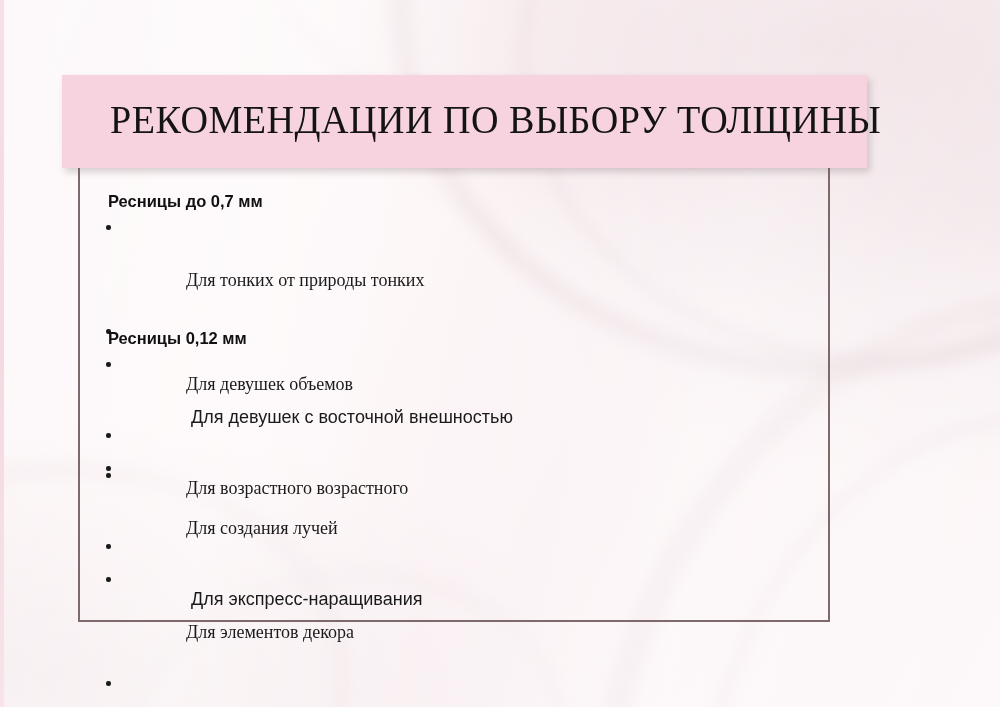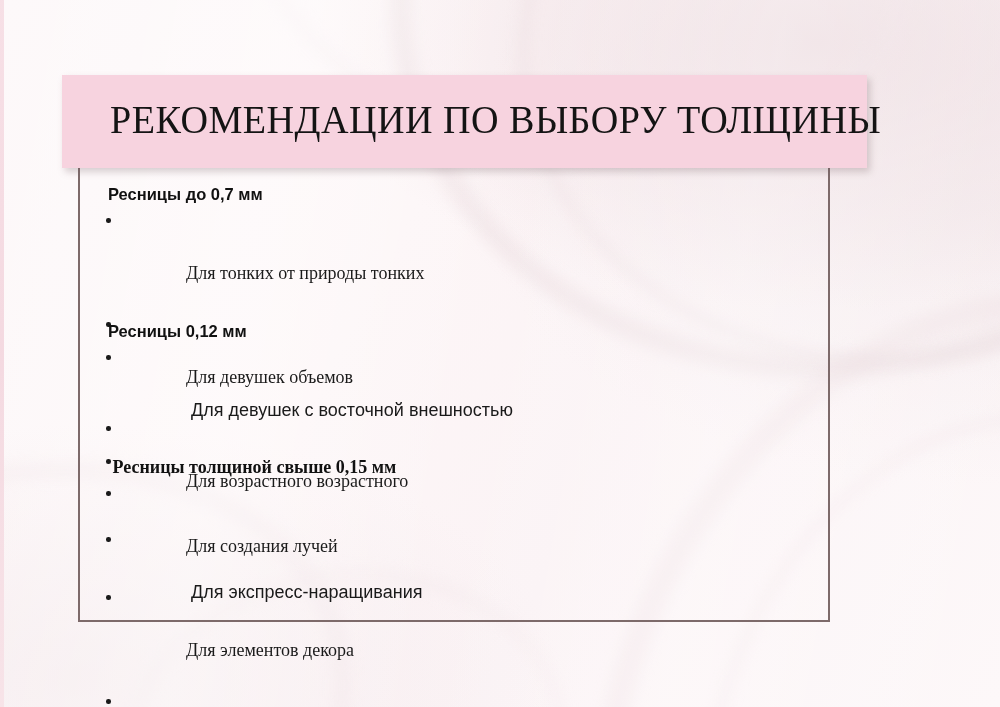--- a/index.html
+++ b/index.html
@@ -134,21 +134,21 @@
     color: #141414;
     white-space: nowrap;
     transform: scaleX(0.93);
     transform-origin: left center;
   }
 
   
   .blocks {
     position: absolute;
     left: 0;
-    top: 0;
+    top: 7px;
     width: 1000px;
     height: 655px;
   }
   .block {
     position: absolute;
     left: 0;
     width: 740px;
   }
   .block-1 { top: 183px; }
   .block-2 { top: 320px; }
@@ -252,21 +252,20 @@
           <span class="dot"></span>
         </li>
         <li>
           <span class="dot"></span>
           <span>Для экспресс-наращивания</span>
         </li>
       </ul>
     </section>
 
     <section class="block block-3">
-      <div class="block-heading"> Ресницы толщиной свыше 0,15 мм</div>
       <ul class="bullets serif-list">
         <li>
           <span class="dot"></span>
           <span>Для создания лучей</span>
         </li>
         <li>
           <span class="dot"></span>
           <span>Для элементов декора</span>
         </li>
         <li>

